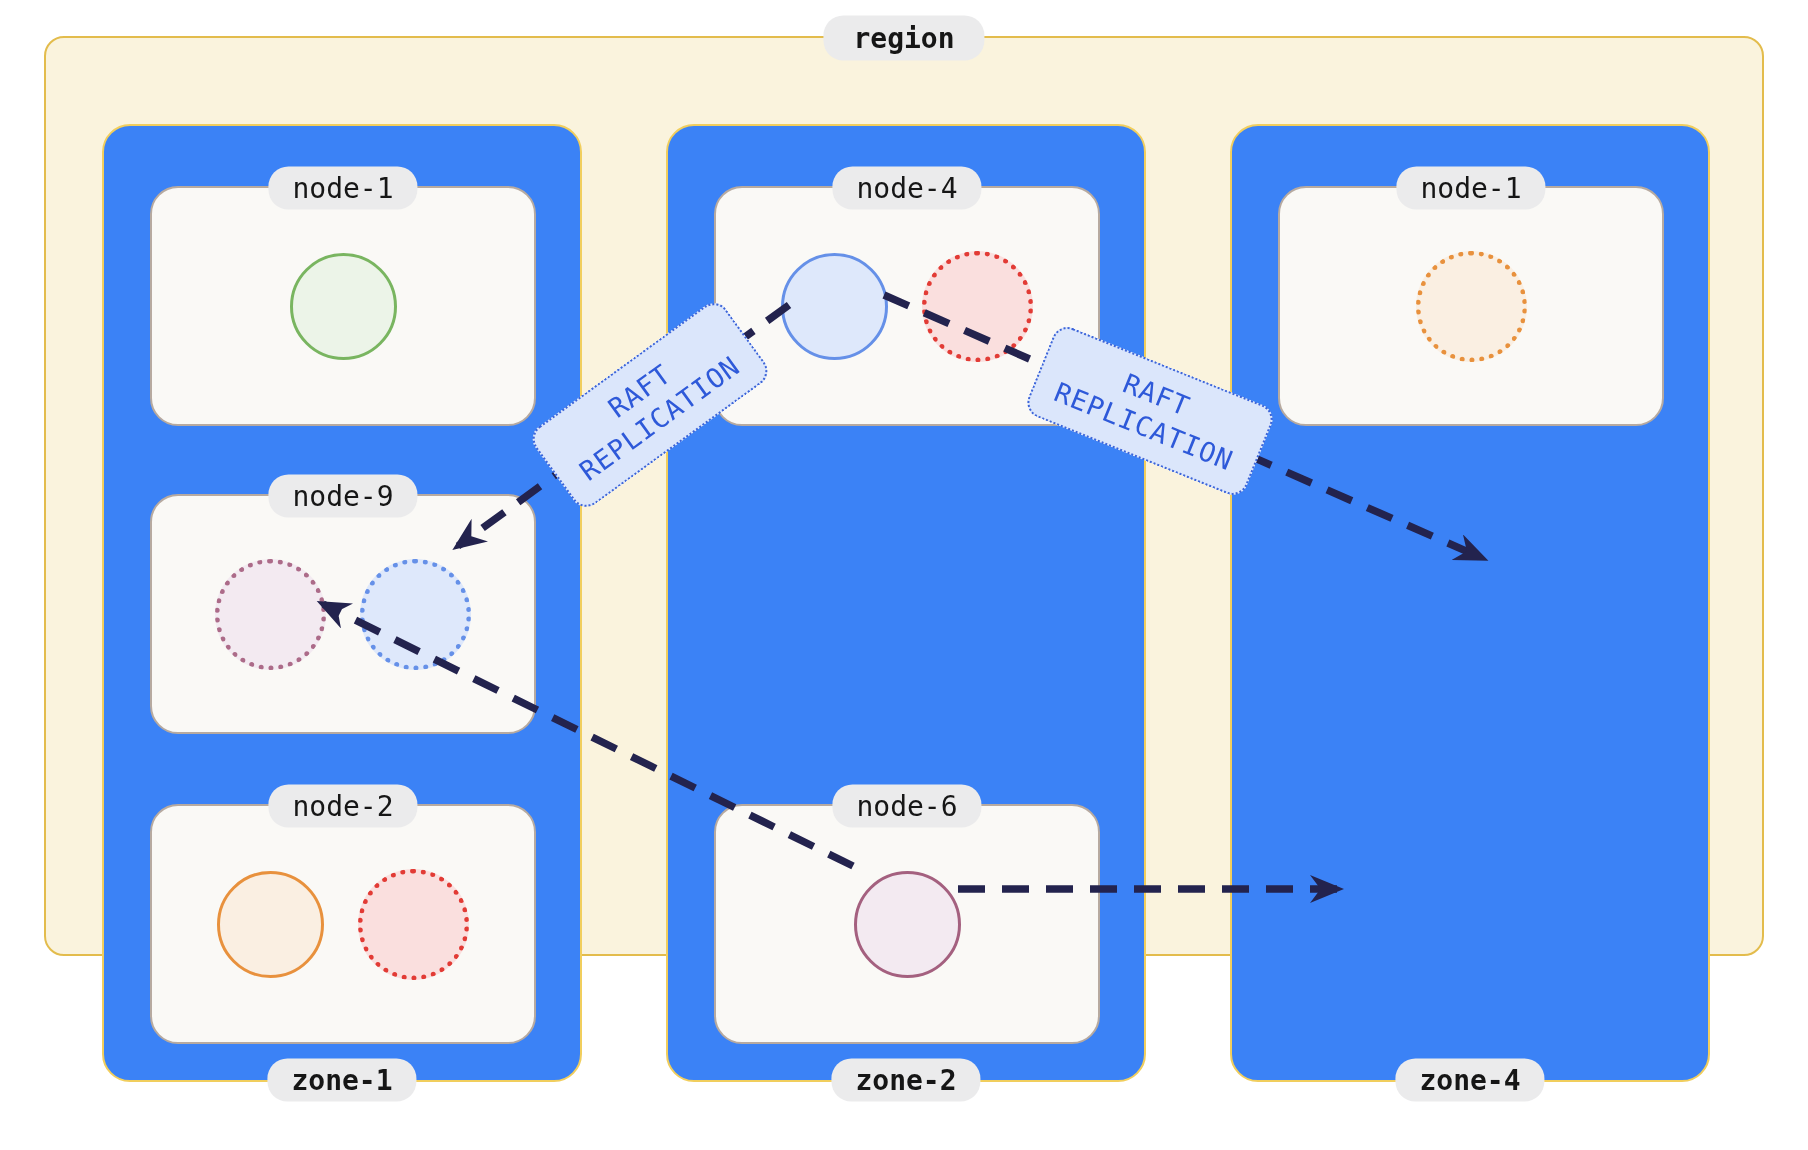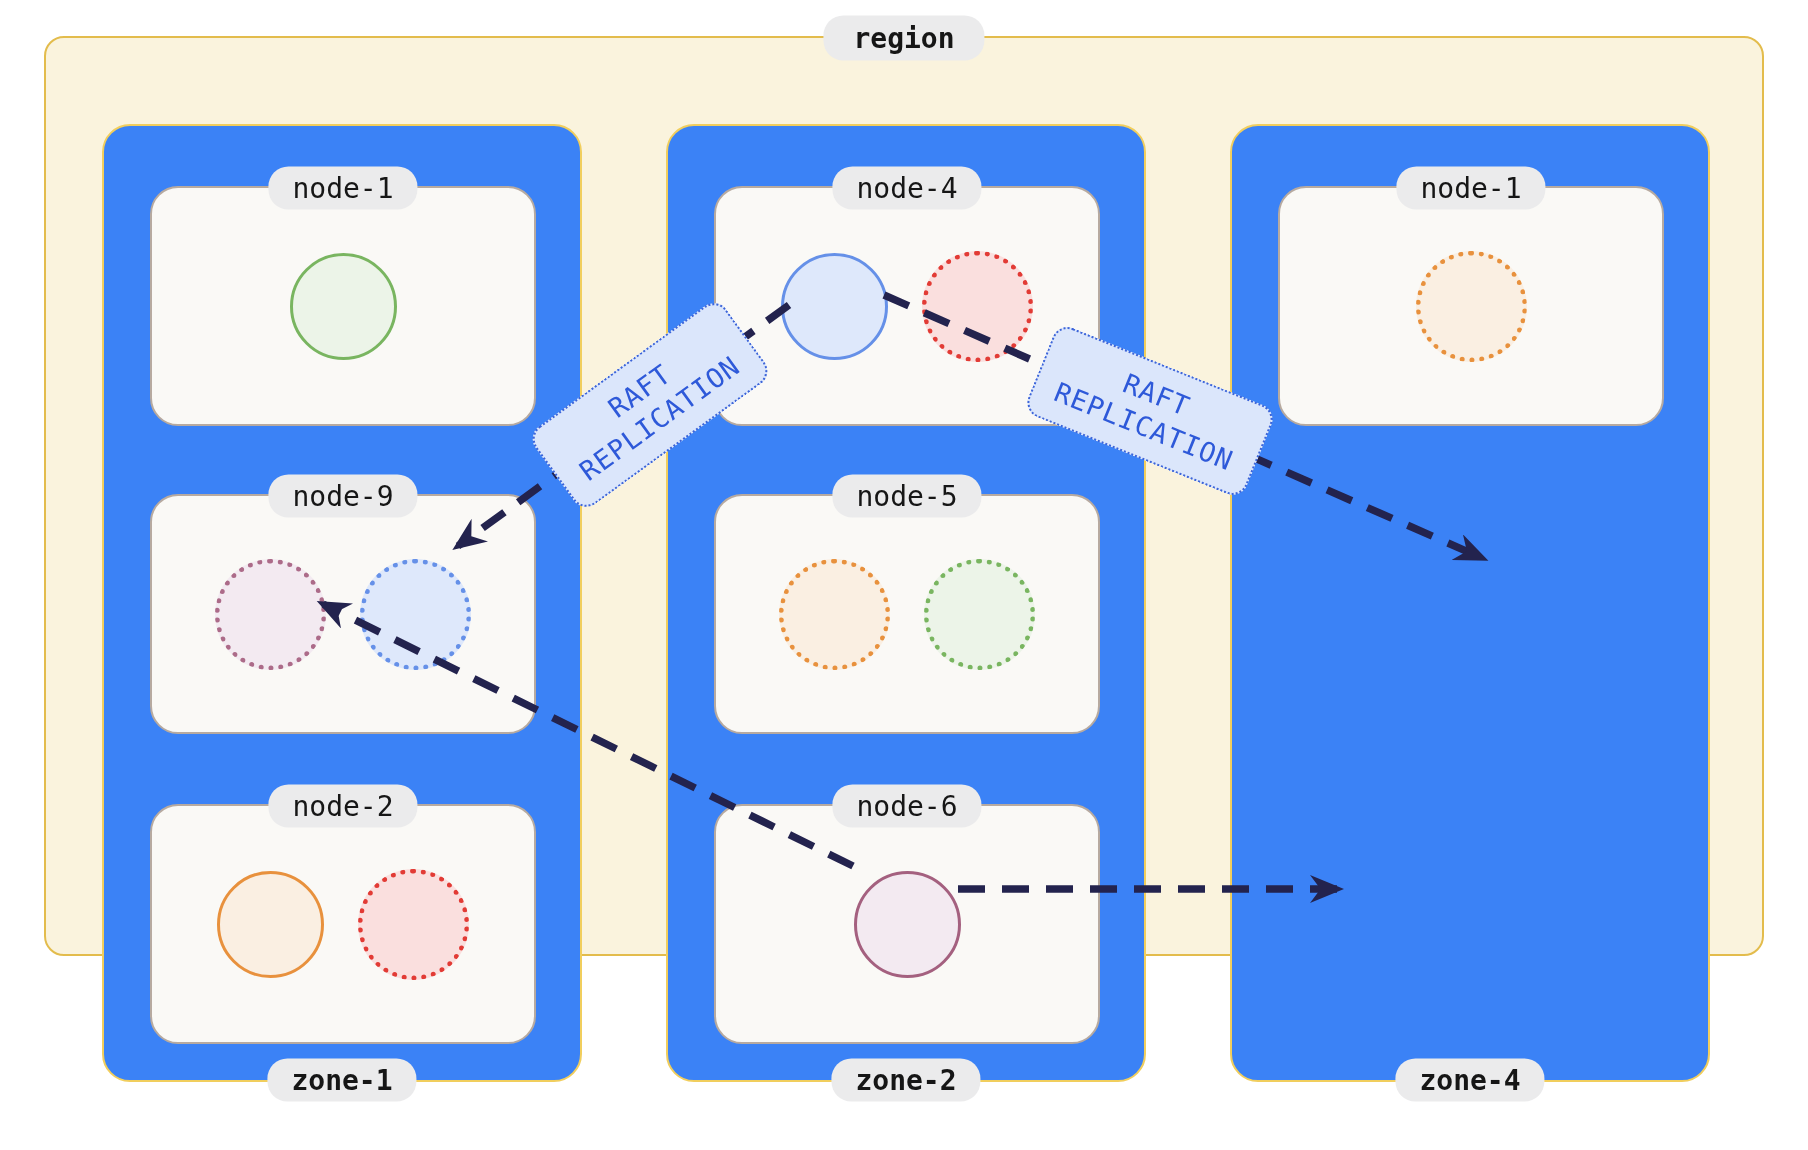--- a/index.html
+++ b/index.html
@@ -103,27 +103,20 @@
     </div>
 
     <div class="zone zone-1">
       <div class="node row-0">
         <div class="pill node-pill">node-4</div>
         <div class="circles">
           <div class="replica solid c-blue"></div>
           <div class="replica dotted c-red"></div>
         </div>
       </div>
-      <div class="node row-1">
-        <div class="pill node-pill">node-5</div>
-        <div class="circles">
-          <div class="replica dotted c-orange"></div>
-          <div class="replica dotted c-green"></div>
-        </div>
-      </div>
       <div class="node row-2">
         <div class="pill node-pill">node-6</div>
         <div class="circles">
           <div class="replica solid c-purple"></div>
         </div>
       </div>
       <div class="pill zone-pill">zone-2</div>
     </div>
 
     <div class="zone zone-2">

